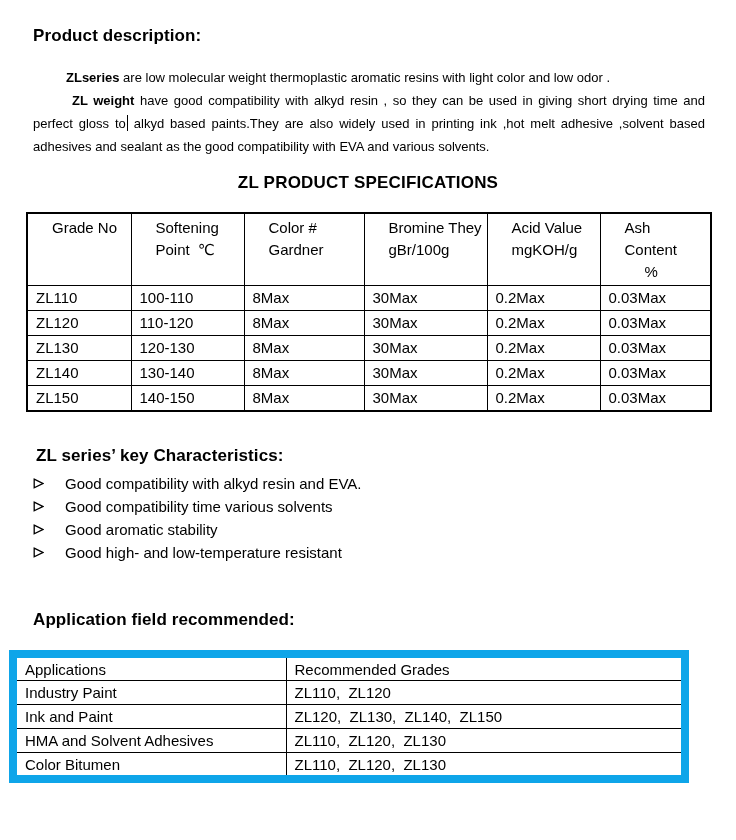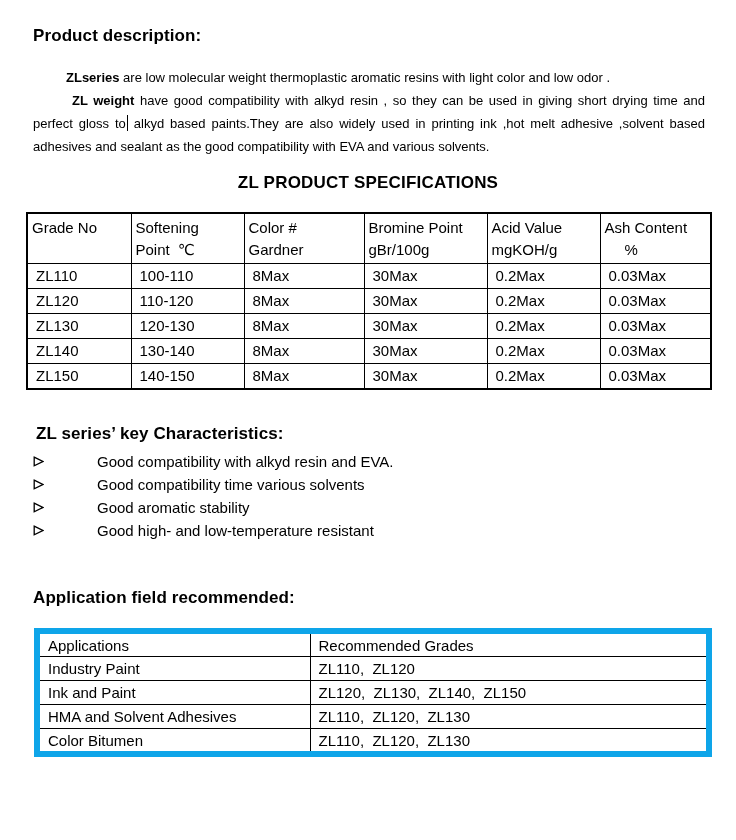--- a/index.html
+++ b/index.html
@@ -55,42 +55,42 @@
     font-weight: normal;
     text-align: left;
     vertical-align: top;
   }
 
   table.spec {
     width: 684px;
     margin: 19px 0 0 26px;
     border: 2px solid #000;
   }
-  .spec th { height: 50px; padding: 3px 4px 2px 4px; line-height: 22px; }
+  .spec th { height: 50px; padding: 3px 4px 2px 24px; line-height: 22px; }
   .spec td { height: 25px; padding: 2px 4px 1px 8px; line-height: 20px; margin-left: 20px; }
   .spec th:nth-child(6) .line2 { padding-left: 20px; }
 
   .bullets {
     list-style: none;
     margin: 6px 0 0 33px;
     font-size: 15px;
   }
-  .bullets li { display: flex; align-items: flex-start; line-height: 23px; gap: 32px; }
+  .bullets li { display: flex; align-items: flex-start; line-height: 23px; }
   .bullet-arrow {
     display: inline-block;
     width: 32px;
     flex: 0 0 32px;
     padding-top: 6px;
   }
   .bullet-arrow svg { display: block; }
 
   table.app {
     width: 672px;
-    margin: 20px 0 0 34px;
-    border: 6px solid #0ea5e9;
+    margin: 20px 0 0 9px;
+    border: 8px solid #0ea5e9;
   }
   .app th, .app td {
     height: 24px;
     padding: 2px 8px 1px 8px;
     line-height: 19px;
     vertical-align: middle;
   }
 </style>
 </head>
 <body>
@@ -122,21 +122,21 @@
         </th>
         <th>
           <div class="line1">Softening</div>
           <div class="line2">Point &nbsp;℃</div>
         </th>
         <th>
           <div class="line1">Color #</div>
           <div class="line2">Gardner</div>
         </th>
         <th>
-          <div class="line1">Bromine Point</div>
+          <div class="line1">Bromine They</div>
           <div class="line2">gBr/100g</div>
         </th>
         <th>
           <div class="line1">Acid Value</div>
           <div class="line2">mgKOH/g</div>
         </th>
         <th>
           <div class="line1">Ash Content</div>
           <div class="line2">%</div>
         </th>

